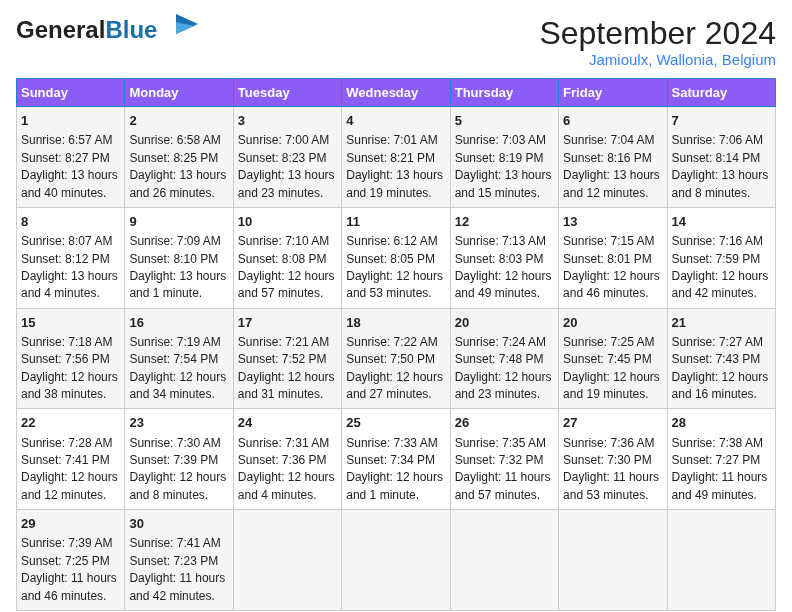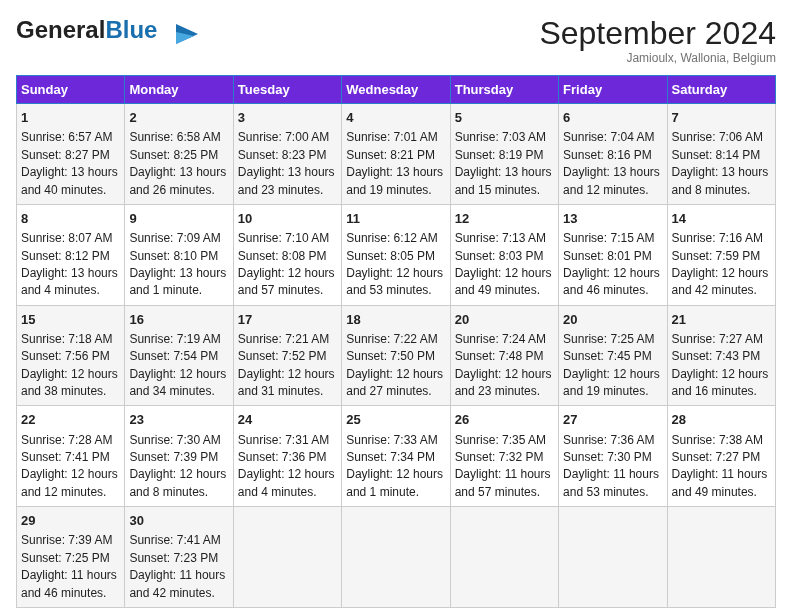--- a/index.html
+++ b/index.html
@@ -21,44 +21,44 @@
       align-items: flex-start;
       margin-bottom: 10px;
     }
     .logo {
       display: flex;
       flex-direction: column;
       align-items: flex-start;
     }
     .logo-img {
       display: flex;
-      align-items: flex-end;
+      align-items: flex-start;
       gap: 17px;
     }
     .title-section {
       text-align: right;
     }
     .title-section h1 {
       font-size: 32px;
       font-weight: normal;
       color: #222;
       line-height: 1.1;
     }
     .title-section h2 {
-      font-size: 12px;
+      font-size: 15px;
       font-weight: normal;
-      color: #737373;
+      color: #3b82f6;
     }
     table {
       width: 100%;
       border-collapse: collapse;
       table-layout: fixed;
     }
     thead tr th {
-      background-color: #6d28d9;
+      background-color: #8b5cf6;
       color: #fff;
       font-size: 13px;
       font-weight: bold;
       padding: 6px 4px;
       text-align: left;
       border: 1px solid #2a7dc9;
     }
     tbody tr td {
       vertical-align: top;
       padding: 5px 4px;

